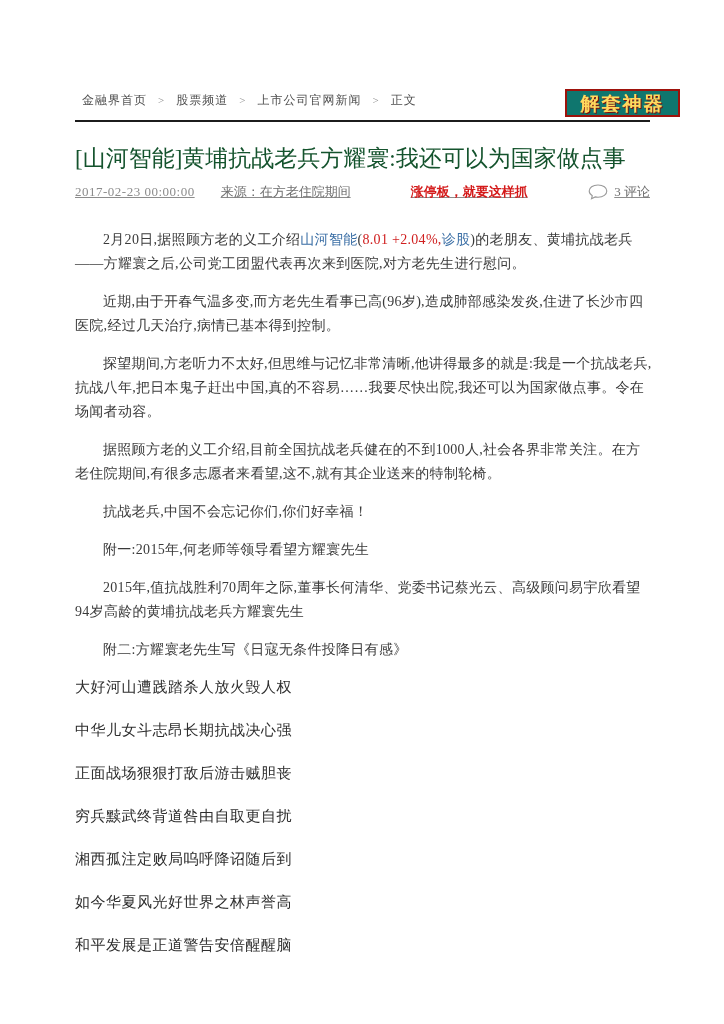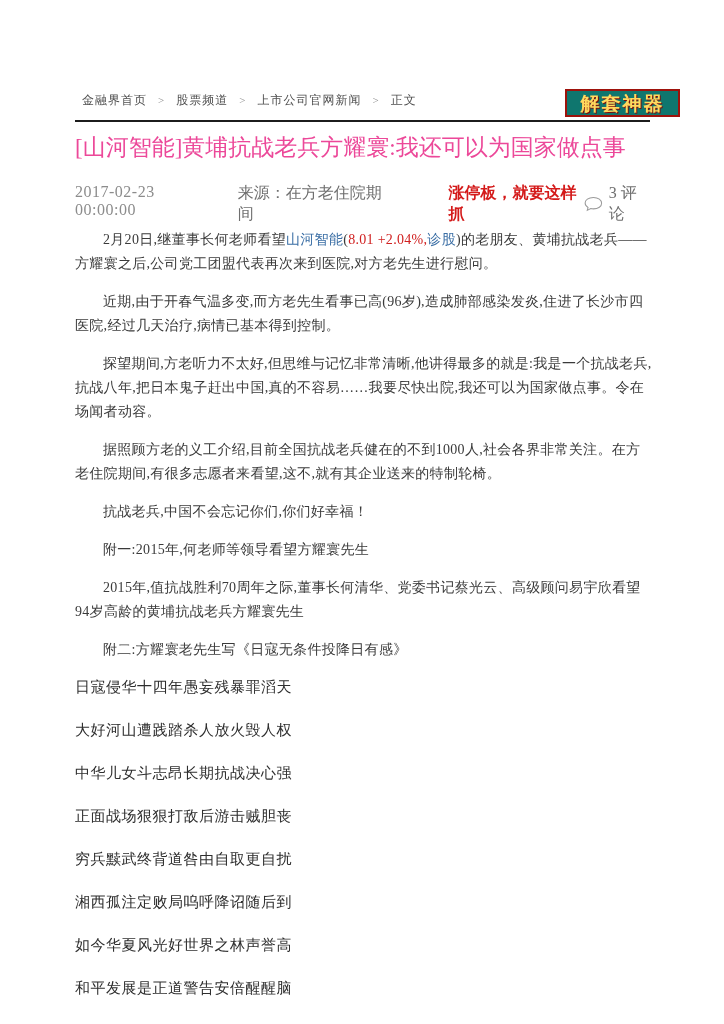--- a/index.html
+++ b/index.html
@@ -35,32 +35,32 @@
     text-shadow: 1px 1px 0 #7e0d08;
     line-height: 1;
   }
 
   .title-rule {
     position: absolute; left: 75px; top: 120px;
     width: 575px; height: 2px; background: #1c1c1c;
   }
 
   h1.article-title {
-    position: absolute; left: 75px; top: 130px;
+    position: absolute; left: 75px; top: 141px;
     width: 582px; margin: 0;
-    font-size: 23px; font-weight: 400; color: #ec4899;
+    font-size: 23px; font-weight: 400; color: #14532d;
     line-height: 36px; white-space: nowrap;
   }
 
   
   .meta {
     position: absolute; left: 75px; top: 183px;
     width: 575px; height: 18px;
-    display: flex; align-items: flex-start;
-    font-size: 16px; color: #8c8c8c;
+    display: flex; align-items: center;
+    font-size: 13px; color: #8c8c8c; text-decoration: underline;
   }
   .meta .date { letter-spacing: 0.5px; }
   .meta .source { margin-left: 26px; color: #6f6f6f; }
   .meta .promo { margin-left: 60px; color: #d41a1a; font-weight: bold; }
   .meta .spacer { flex: 1; }
   .meta .comments { display: flex; align-items: center; color: #6f6f6f; }
   .meta .comments svg { margin-right: 6px; display: block; }
 
   
   .article-body {
@@ -107,32 +107,31 @@
   <a class="comments">
     <svg width="20" height="16" viewBox="0 0 20 16">
       <path d="M10 1 C4.7 1 1.2 3.7 1.2 7 c0 1.9 1.2 3.6 3.1 4.7 L3.5 14.8 l3.7-1.9 c0.9 0.2 1.8 0.3 2.8 0.3 5.3 0 8.8-2.7 8.8-6.1 S15.3 1 10 1 Z" fill="none" stroke="#9a9a9a" stroke-width="1.1"></path>
     </svg>
     <span>3 评论</span>
   </a>
 </div>
 
 <div class="article-body">
   <p class="para">
-    <span>2月20日,继董事长何老师看望</span><a class="link-blue">山河智能</a><span>(</span><span class="text-red">8.01</span><span class="text-red"> +2.04%,</span><a class="link-blue">诊股</a><span>)</span><span>的老朋友、黄埔抗战老兵——方耀寰之后,公司党工团盟代表再次来到医院,对方老先生进行慰问。</span>
+    <span>2月20日,据照顾方老的义工介绍</span><a class="link-blue">山河智能</a><span>(</span><span class="text-red">8.01</span><span class="text-red"> +2.04%,</span><a class="link-blue">诊股</a><span>)</span><span>的老朋友、黄埔抗战老兵——方耀寰之后,公司党工团盟代表再次来到医院,对方老先生进行慰问。</span>
   </p>
   <p class="para">近期,由于开春气温多变,而方老先生看事已高(96岁),造成肺部感染发炎,住进了长沙市四医院,经过几天治疗,病情已基本得到控制。</p>
   <p class="para">探望期间,方老听力不太好,但思维与记忆非常清晰,他讲得最多的就是:我是一个抗战老兵,抗战八年,把日本鬼子赶出中国,真的不容易……我要尽快出院,我还可以为国家做点事。令在场闻者动容。</p>
   <p class="para">据照顾方老的义工介绍,目前全国抗战老兵健在的不到1000人,社会各界非常关注。在方老住院期间,有很多志愿者来看望,这不,就有其企业送来的特制轮椅。</p>
   <p class="para">抗战老兵,中国不会忘记你们,你们好幸福！</p>
   <p class="para">附一:2015年,何老师等领导看望方耀寰先生</p>
   <p class="para">2015年,值抗战胜利70周年之际,董事长何清华、党委书记蔡光云、高级顾问易宇欣看望94岁高龄的黄埔抗战老兵方耀寰先生</p>
   <p class="para">附二:方耀寰老先生写《日寇无条件投降日有感》</p>
 
   <div class="poem">
-    <p>日寇侵华十四年愚妄残暴罪滔天</p>
     <p>大好河山遭践踏杀人放火毁人权</p>
     <p>中华儿女斗志昂长期抗战决心强</p>
     <p>正面战场狠狠打敌后游击贼胆丧</p>
     <p>穷兵黩武终背道咎由自取更自扰</p>
     <p>湘西孤注定败局呜呼降诏随后到</p>
     <p>如今华夏风光好世界之林声誉高</p>
     <p>和平发展是正道警告安倍醒醒脑</p>
   </div>
 </div>
 

